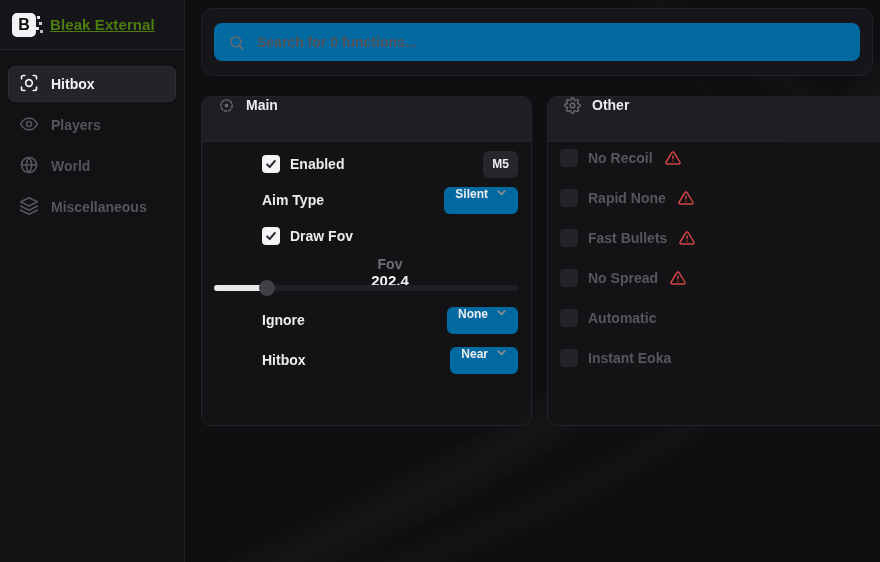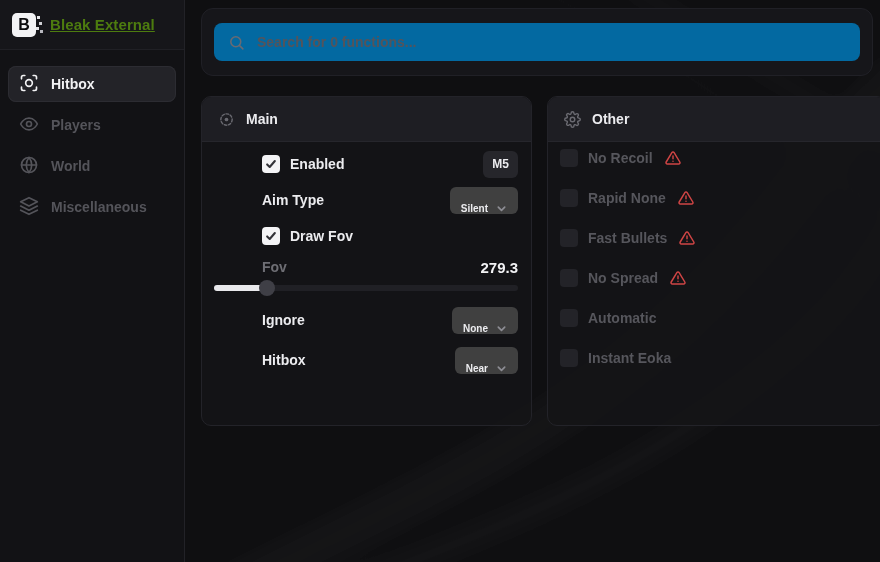--- a/index.html
+++ b/index.html
@@ -65,50 +65,50 @@
 
   
   .panel {
     position:absolute; top:96px; height:330px;
     background:rgba(20,20,23,.88); border:1px solid #232329; border-radius:10px; z-index:1;
   }
   .panel.main  { left:201px; width:331px; }
   .panel.other { left:547px; width:340px; }
   .panel-header {
     height:45px; background:#1e1e23; border-bottom:1px solid #26262c;
-    border-radius:9px 9px 0 0; display:flex; align-items:center; padding:0 16px; gap:11px;
+    border-radius:9px 9px 0 0; display:flex; padding:0 16px; gap:11px;
   }
   .panel-title { font-size:14px; font-weight:700; color:#ececef; }
 
   .prow { position:absolute; left:12px; right:13px; height:30px;
           display:flex; align-items:center; justify-content:space-between;padding-left:48px; }
   .lgroup { display:flex; align-items:center; gap:10px; }
   .rlabel { font-size:14px; font-weight:600; color:#ececef; }
   .rlabel.dim { color:#6e6e74; }
 
   .checkbox { width:18px; height:18px; border-radius:4px; cursor:pointer;
               display:flex; align-items:center; justify-content:center; flex:0 0 auto; }
   .checkbox.checked { background:#f4f4f6; }
   .checkbox.unchecked { background:#232328; }
 
   .keybind-btn {
     height:27px; min-width:33px; padding:0 9px; background:#26262b; border-radius:6px;
     color:#ececef; font-size:12px; font-weight:700; display:flex; align-items:center;
     justify-content:center; cursor:pointer;
   }
   .dropdown-btn {
-    height:27px; padding:0 11px; background:#404040; border-radius:6px;
-    display:flex; align-items:flex-end; gap:8px; color:#ececef; font-size:10px;
+    height:27px; padding:0 11px; background:#0369a1; border-radius:6px;
+    display:flex; align-items:flex-start; gap:8px; color:#ececef; font-size:12px;
     font-weight:700; cursor:pointer;
   }
 
   .row-enabled  { top:52px; }
   .row-aimtype  { top:88px; }
   .row-drawfov  { top:124px; }
-  .row-fovlabel { top:159px; height:22px; }
+  .row-fovlabel { top:159px; height:22px;flex-direction:column; }
   .fov-value { font-size:15px; font-weight:700; color:#f2f2f4; }
   .row-slider { top:183px; height:16px; }
   .slider-track { position:absolute; left:0; right:0; top:5px; height:6px;
                   background:#202025; border-radius:3px; cursor:pointer; }
   .slider-fill { height:100%; background:#e9e9ec; border-radius:3px; position:relative; }
   .slider-handle { position:absolute; right:-8px; top:50%; transform:translateY(-50%);
                    width:16px; height:16px; border-radius:50%; background:#3f3f46; cursor:pointer; }
   .row-ignore { top:208px; }
   .row-hitbox { top:248px; }
 
@@ -243,21 +243,21 @@
         <svg width="12" height="12" viewBox="0 0 14 14" fill="none" stroke="#333338" stroke-width="2.4" stroke-linecap="round" stroke-linejoin="round">
             <path d="M2.5 7.5l3 3 6-7"></path>
           </svg>
       </div>
       <span class="rlabel">Draw Fov</span>
     </div>
   </div>
 
   <div class="prow row-fovlabel">
     <span class="rlabel dim">Fov</span>
-    <span class="fov-value">279.3</span>
+    <span class="fov-value">202.4</span>
   </div>
 
   <div class="prow row-slider">
     <div class="slider-track">
       <div class="slider-fill" style="width: 17.5%;">
         <div class="slider-handle"></div>
       </div>
     </div>
   </div>
 

